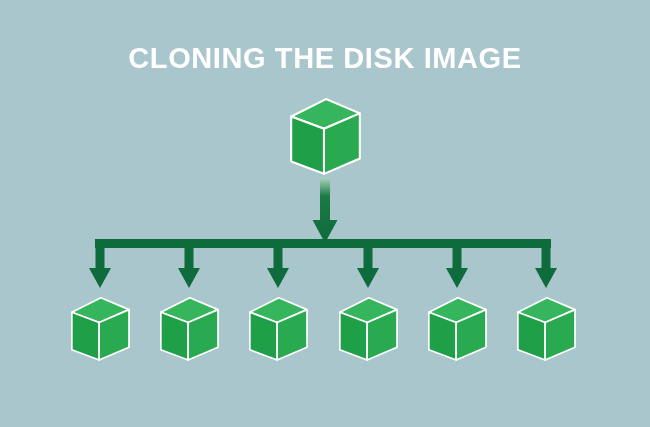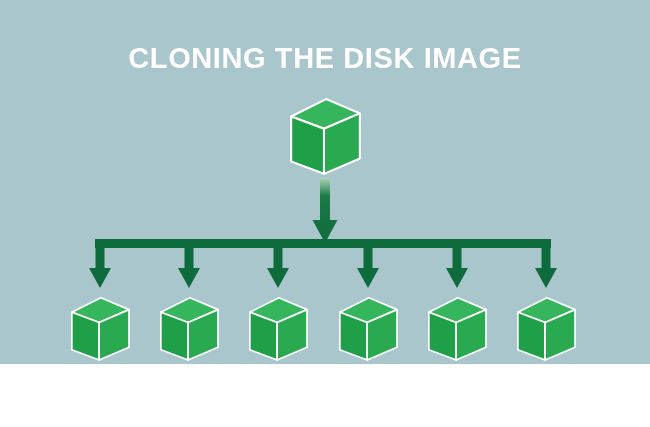--- a/index.html
+++ b/index.html
@@ -1,19 +1,19 @@
 <!DOCTYPE html>
 <html><head>
 <meta charset="utf-8">
 <style>
   html,body{margin:0;padding:0;}
   body{font-family:"Liberation Sans", sans-serif;}
   .stage{
     position:relative;
-    width:650px;height:364px;
+    width:650px;height:427px;
     overflow:hidden;
   }
   .title{
     position:absolute;
     top:42px;left:0;right:0;
     text-align:center;
     font-size:29px;
     font-weight:bold;
     letter-spacing:0.6px;
     user-select:none;

